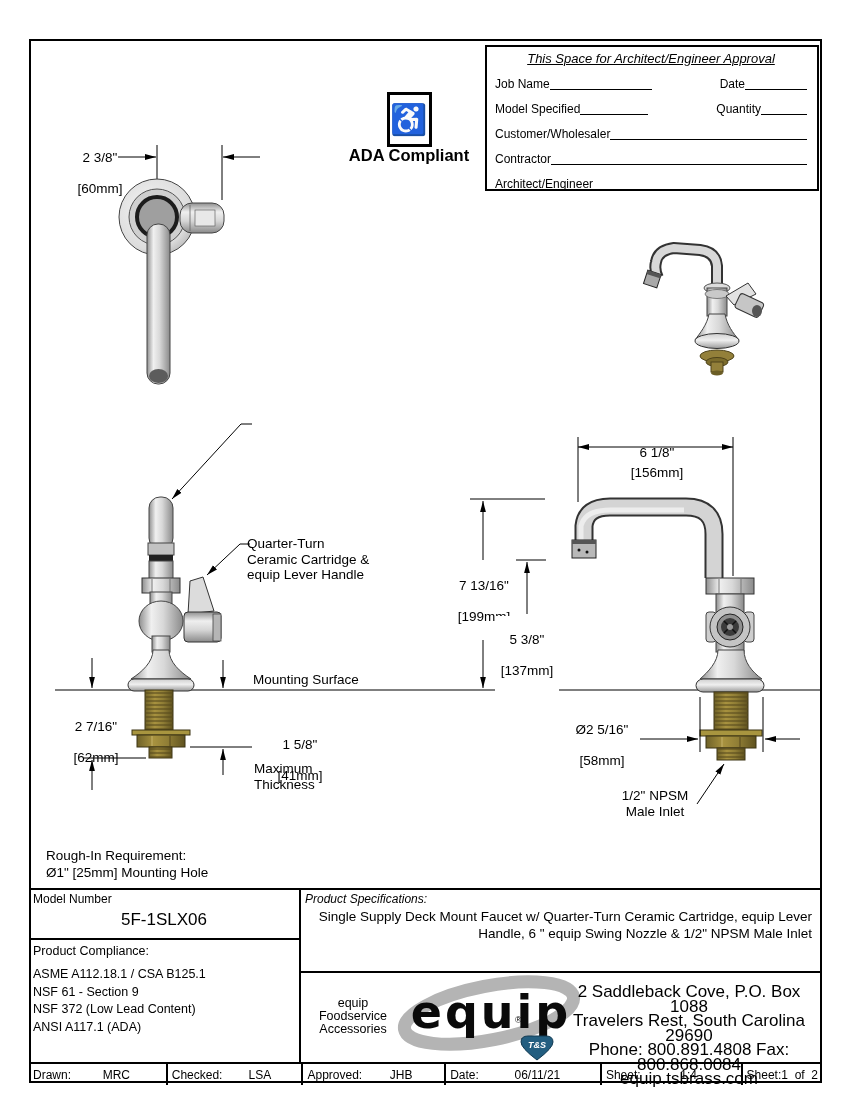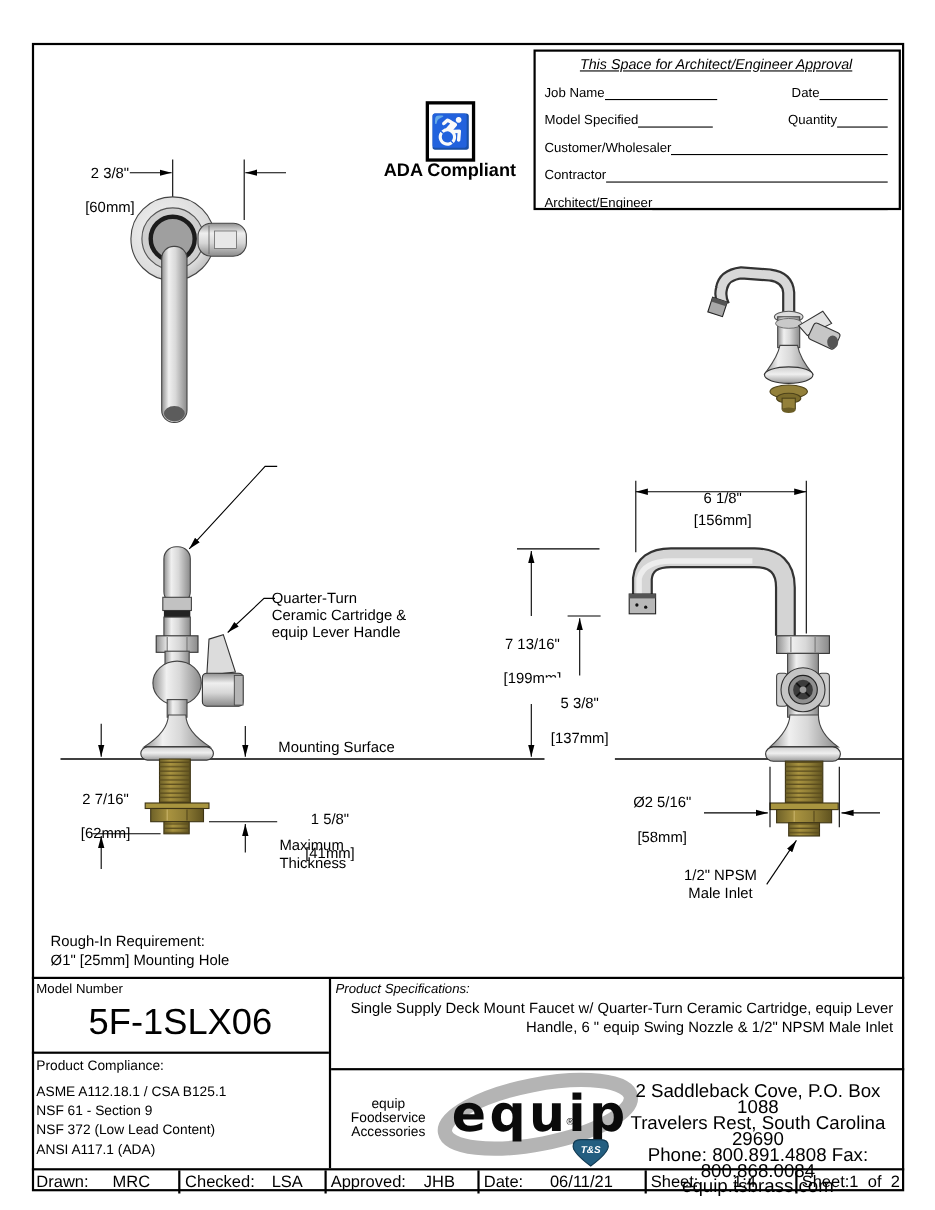--- a/index.html
+++ b/index.html
@@ -10,59 +10,59 @@
   svg.draw{position:absolute;left:0;top:0;pointer-events:none;}
   .t{position:absolute;font-size:13.5px;line-height:1.16;white-space:pre-line;}
   .ctr{text-align:center;}
   .dim .in,.dim .mm{display:block;}
   .wbg{background:#fff;}
 
   
   .approval{position:absolute;left:485px;top:45px;width:334px;height:146px;
         border:2px solid #000;box-sizing:border-box;padding:4px 10px 2px 8px;font-size:12px;}
   .appr-title{text-align:center;font-style:italic;text-decoration:underline;font-size:13px;margin-bottom:6px;}
-  .appr-row{display:flex;align-items:center;margin-top:11px;}
+  .appr-row{display:flex;align-items:flex-start;margin-top:11px;}
   .appr-row .fill{flex:1;border-bottom:1px solid #000;height:12px;}
   .appr-row .fill.short{flex:0 0 62px;}
   .appr-row .fill.short2{flex:0 0 46px;}
   .appr-row .lbl2{margin-left:20px;padding-left:48px;}
 
   
   .ada-box{position:absolute;left:387px;top:92px;width:45px;height:55px;border:3px solid #000;
         box-sizing:border-box;display:flex;align-items:center;justify-content:center;font-size:30px;}
   .ada-label{position:absolute;left:340px;top:146px;width:138px;text-align:center;
         font-weight:bold;font-size:16.5px;}
 
   
   .title-block{position:absolute;left:29px;top:888px;width:793px;height:197px;
         border-top:2px solid #000;box-sizing:border-box;display:flex;flex-direction:column;}
   .tb-main{display:flex;flex:1;min-height:0;}
   .tb-left{width:272px;border-right:2px solid #000;box-sizing:border-box;display:flex;flex-direction:column;}
   .tb-model-label{font-size:12px;padding:2px 4px 0 4px;}
-  .tb-model-number{text-align:center;font-size:33px;padding:4px 0 8px 0;border-bottom:2px solid #000;}
+  .tb-model-number{text-align:center;font-size:17px;padding:4px 0 8px 0;border-bottom:2px solid #000;}
   .tb-compliance{font-size:12.5px;padding:4px 4px;}
   .tb-compliance .item{margin-top:1.5px;line-height:16px;}
   .tb-comp-label{margin-bottom:8px;}
   .tb-right{flex:1;display:flex;flex-direction:column;min-width:0;}
   .tb-specs{border-bottom:2px solid #000;height:83px;box-sizing:border-box;}
   .tb-specs-label{font-size:12px;padding:2px 4px 0 4px;font-style:italic;}
   .tb-specs-text{font-size:13.5px;line-height:17px;text-align:right;padding:2px 10px;}
   .tb-brand{position:relative;flex:1;}
   .brand-tagline{position:absolute;left:9px;top:24px;width:86px;text-align:center;
         font-size:12.5px;line-height:13px;white-space:pre-line;}
   .brand-logo-svg{position:absolute;left:88px;top:0px;}
   .brand-logo-text{position:absolute;left:90px;top:-4px;width:200px;height:86px;display:flex;
         align-items:center;justify-content:center;font-family:"DejaVu Sans",sans-serif;
         font-weight:bold;font-size:46px;letter-spacing:3px;color:#0a0a0a;}
   .brand-reg{position:absolute;left:214px;top:42px;font-size:9px;}
   .brand-by{position:absolute;left:203px;top:64px;font-size:9px;font-weight:bold;padding-left:17px;}
   .brand-ts{position:absolute;left:217px;top:62px;}
   .brand-address{position:absolute;right:8px;top:12px;width:250px;text-align:center;
         font-size:17px;line-height:14.5px;white-space:pre-line;}
-  .tb-footer{display:flex;border-top:2px solid #000;height:23px;box-sizing:border-box;font-size:15px;}
+  .tb-footer{display:flex;border-top:2px solid #000;height:23px;box-sizing:border-box;font-size:12px;}
   .fcell{display:flex;align-items:center;border-right:2px solid #000;box-sizing:border-box;padding:0 4px;}
   .fcell:last-child{border-right:none;}
   .fval{flex:1;text-align:center;white-space:pre;}
   .w1{width:139px;}.w2{width:136px;}.w3{width:143px;}.w4{width:156px;}.w5{width:141px;}.w6{flex:1;}
 </style>
 </head>
 <body>
 
 <div class="page">
   <div class="border-outer"></div>

